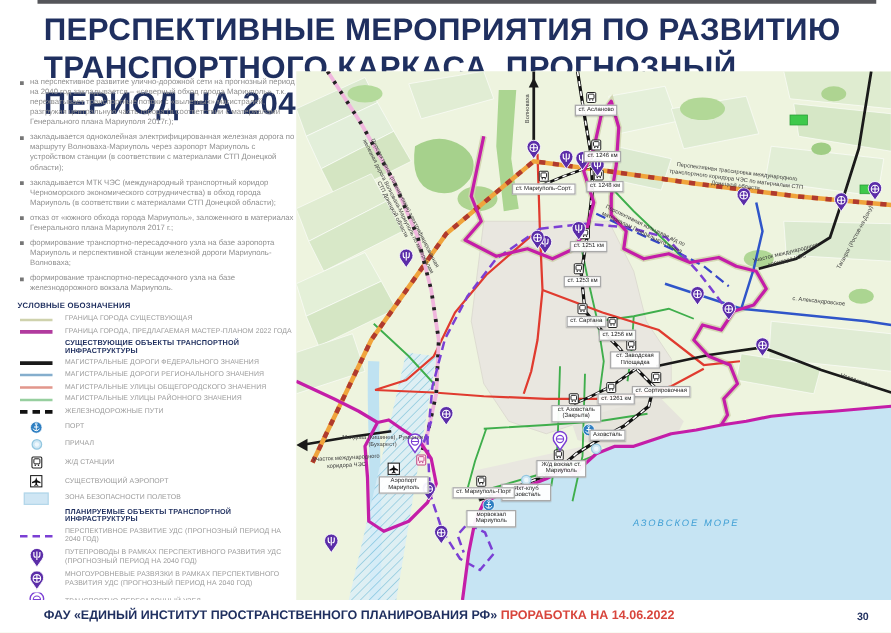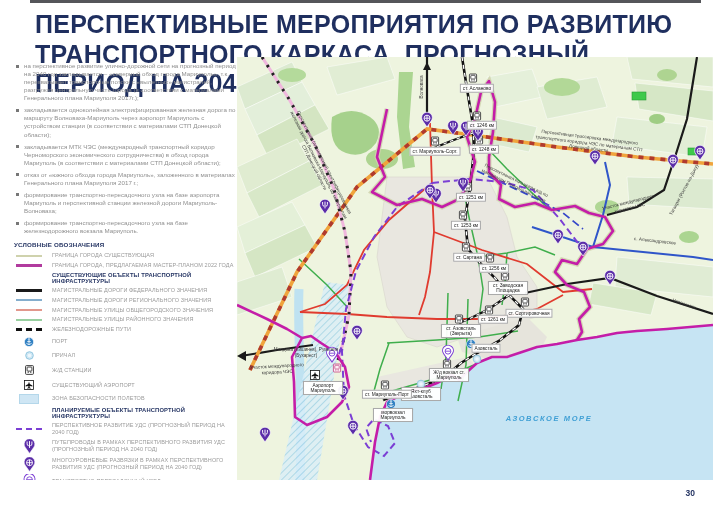--- a/index.html
+++ b/index.html
@@ -37,21 +37,21 @@
   .footer .pageno{position:absolute;right:18px;top:8px;font-size:8.5px;font-weight:bold;color:#1f2f5f;}
   .map{position:absolute;left:237px;top:57px;width:476px;height:423px;background:#eef4df;overflow:hidden;}
   .map svg{position:absolute;left:0;top:0;}
   .mlabel{position:absolute;font-size:4.8px;color:#1c1c1c;background:rgba(255,255,255,.95);
           border:.4px solid #a9a9a9;padding:.5px 2px;line-height:1.15;text-align:center;
           transform:translate(-50%,-50%);box-shadow:0 .5px 1px rgba(0,0,0,.25);white-space:nowrap;z-index:5;}
   .wrap{white-space:normal;width:34px;}
   .mline{position:absolute;font-size:4.6px;color:#3c3c3c;background:none;border:none;box-shadow:none;
          padding:0;text-align:center;line-height:1.2;white-space:nowrap;z-index:4;}
   .mwrap{white-space:normal;}
-  .sealabel{position:absolute;font-size:7.5px;font-style:italic;font-weight:bold;color:#41a0d5;
+  .sealabel{position:absolute;font-size:7.5px;font-style:italic;font-weight:normal;color:#41a0d5;
             letter-spacing:1.6px;transform:translate(-50%,-50%);z-index:4;white-space:nowrap;}
 </style>
 </head>
 <body>
 
 <svg width="0" height="0" style="position:absolute" aria-hidden="true">
   <defs>
     <pattern id="hatch" width="5" height="5" patternTransform="rotate(45)" patternUnits="userSpaceOnUse">
       <rect width="5" height="5" fill="#daeef8"></rect>
       <line x1="0" y1="0" x2="0" y2="5" stroke="#86c6e2" stroke-width="1.4"></line>
@@ -418,14 +418,16 @@
   <div class="mlabel" style="left:256px;top:262px;">ст. 1261 км</div>
   <div class="mlabel wrap" style="left:86px;top:331px;">Аэропорт Мариуполь</div>
   <div class="mlabel wrap" style="left:212px;top:318px;">Ж/д вокзал ст. Мариуполь</div>
   <div class="mlabel wrap" style="left:184px;top:337px;">Яхт-клуб Азовсталь</div>
   <div class="mlabel wrap" style="left:156px;top:358px;">морвокзал Мариуполь</div>
   <div class="mlabel" style="left:249px;top:291px;">Азовсталь</div>
   <div class="mlabel" style="left:150px;top:337px;">ст. Мариуполь-Порт</div>
 </div>
 
 <div class="footer">
+  <div class="org"><span>ФАУ «ЕДИНЫЙ ИНСТИТУТ ПРОСТРАНСТВЕННОГО ПЛАНИРОВАНИЯ РФ»</span>
+    <span class="note">ПРОРАБОТКА НА 14.06.2022</span></div>
   <div class="pageno">30</div>
 </div>
 
 </body></html>

